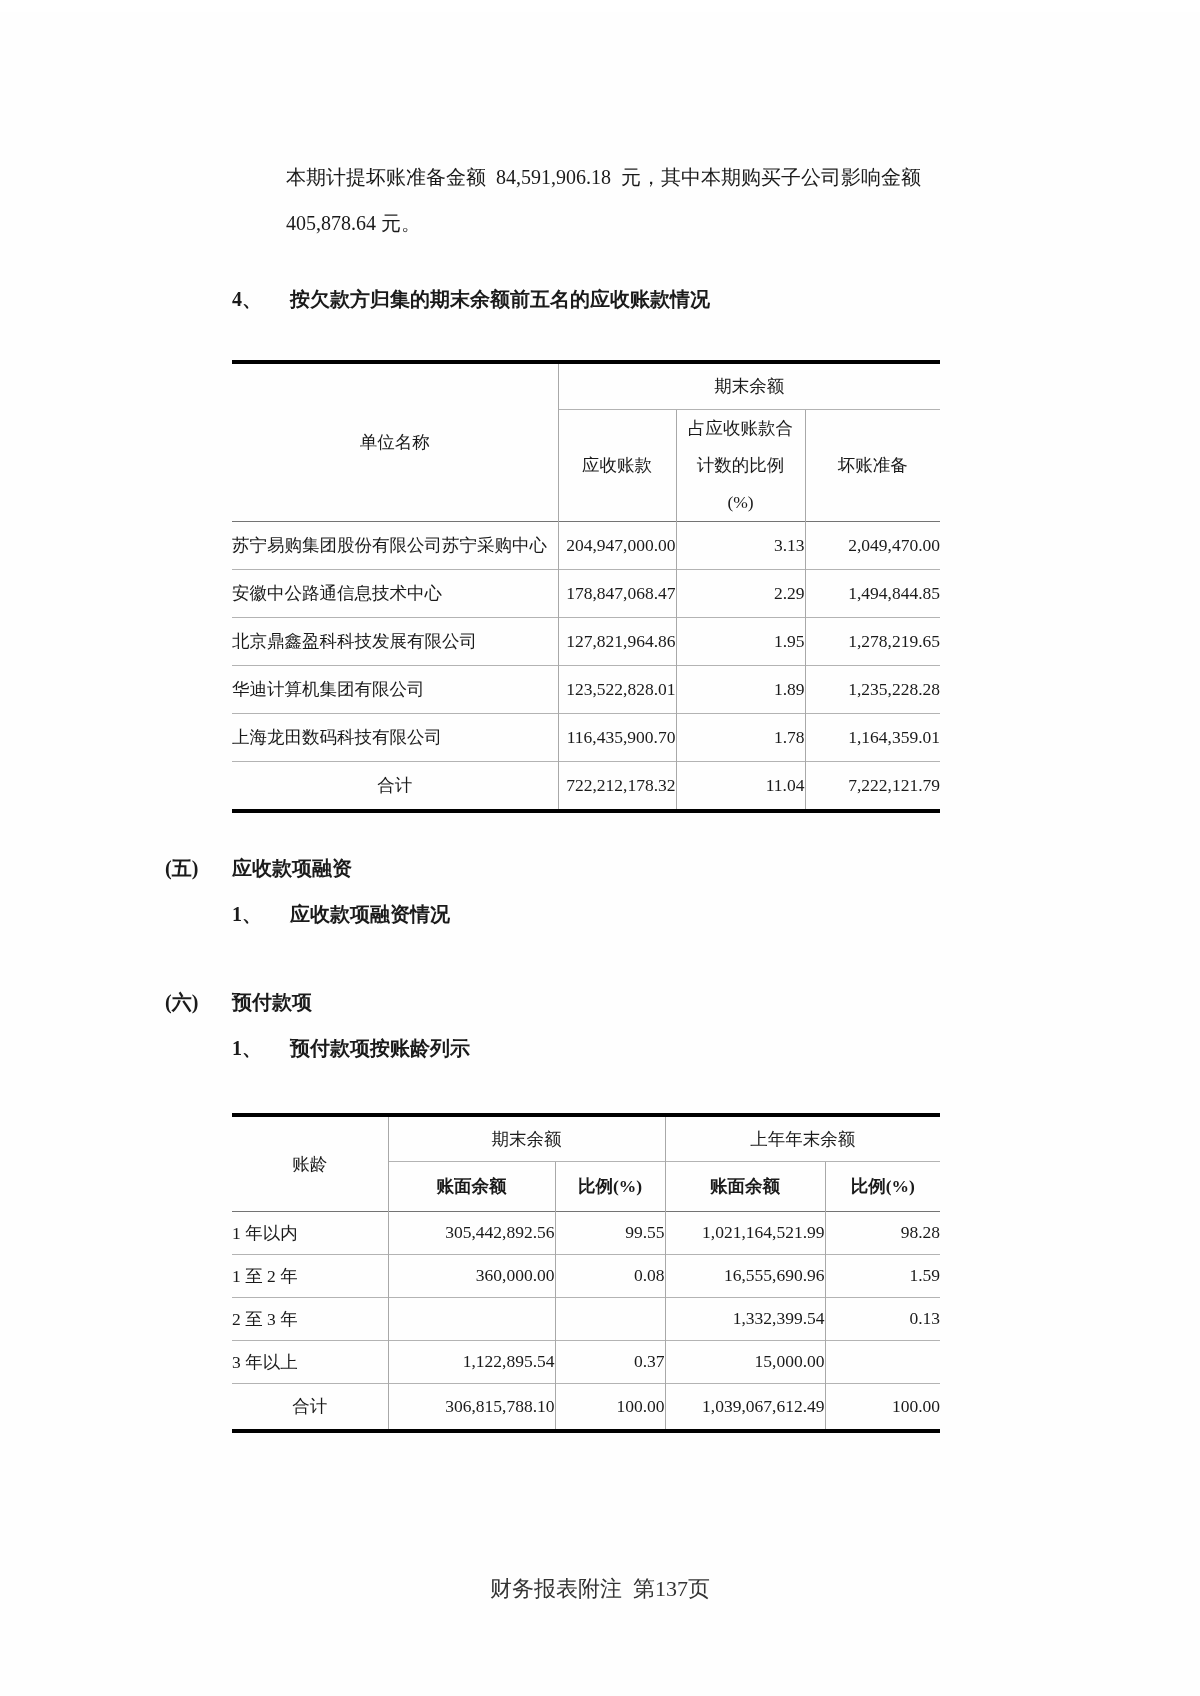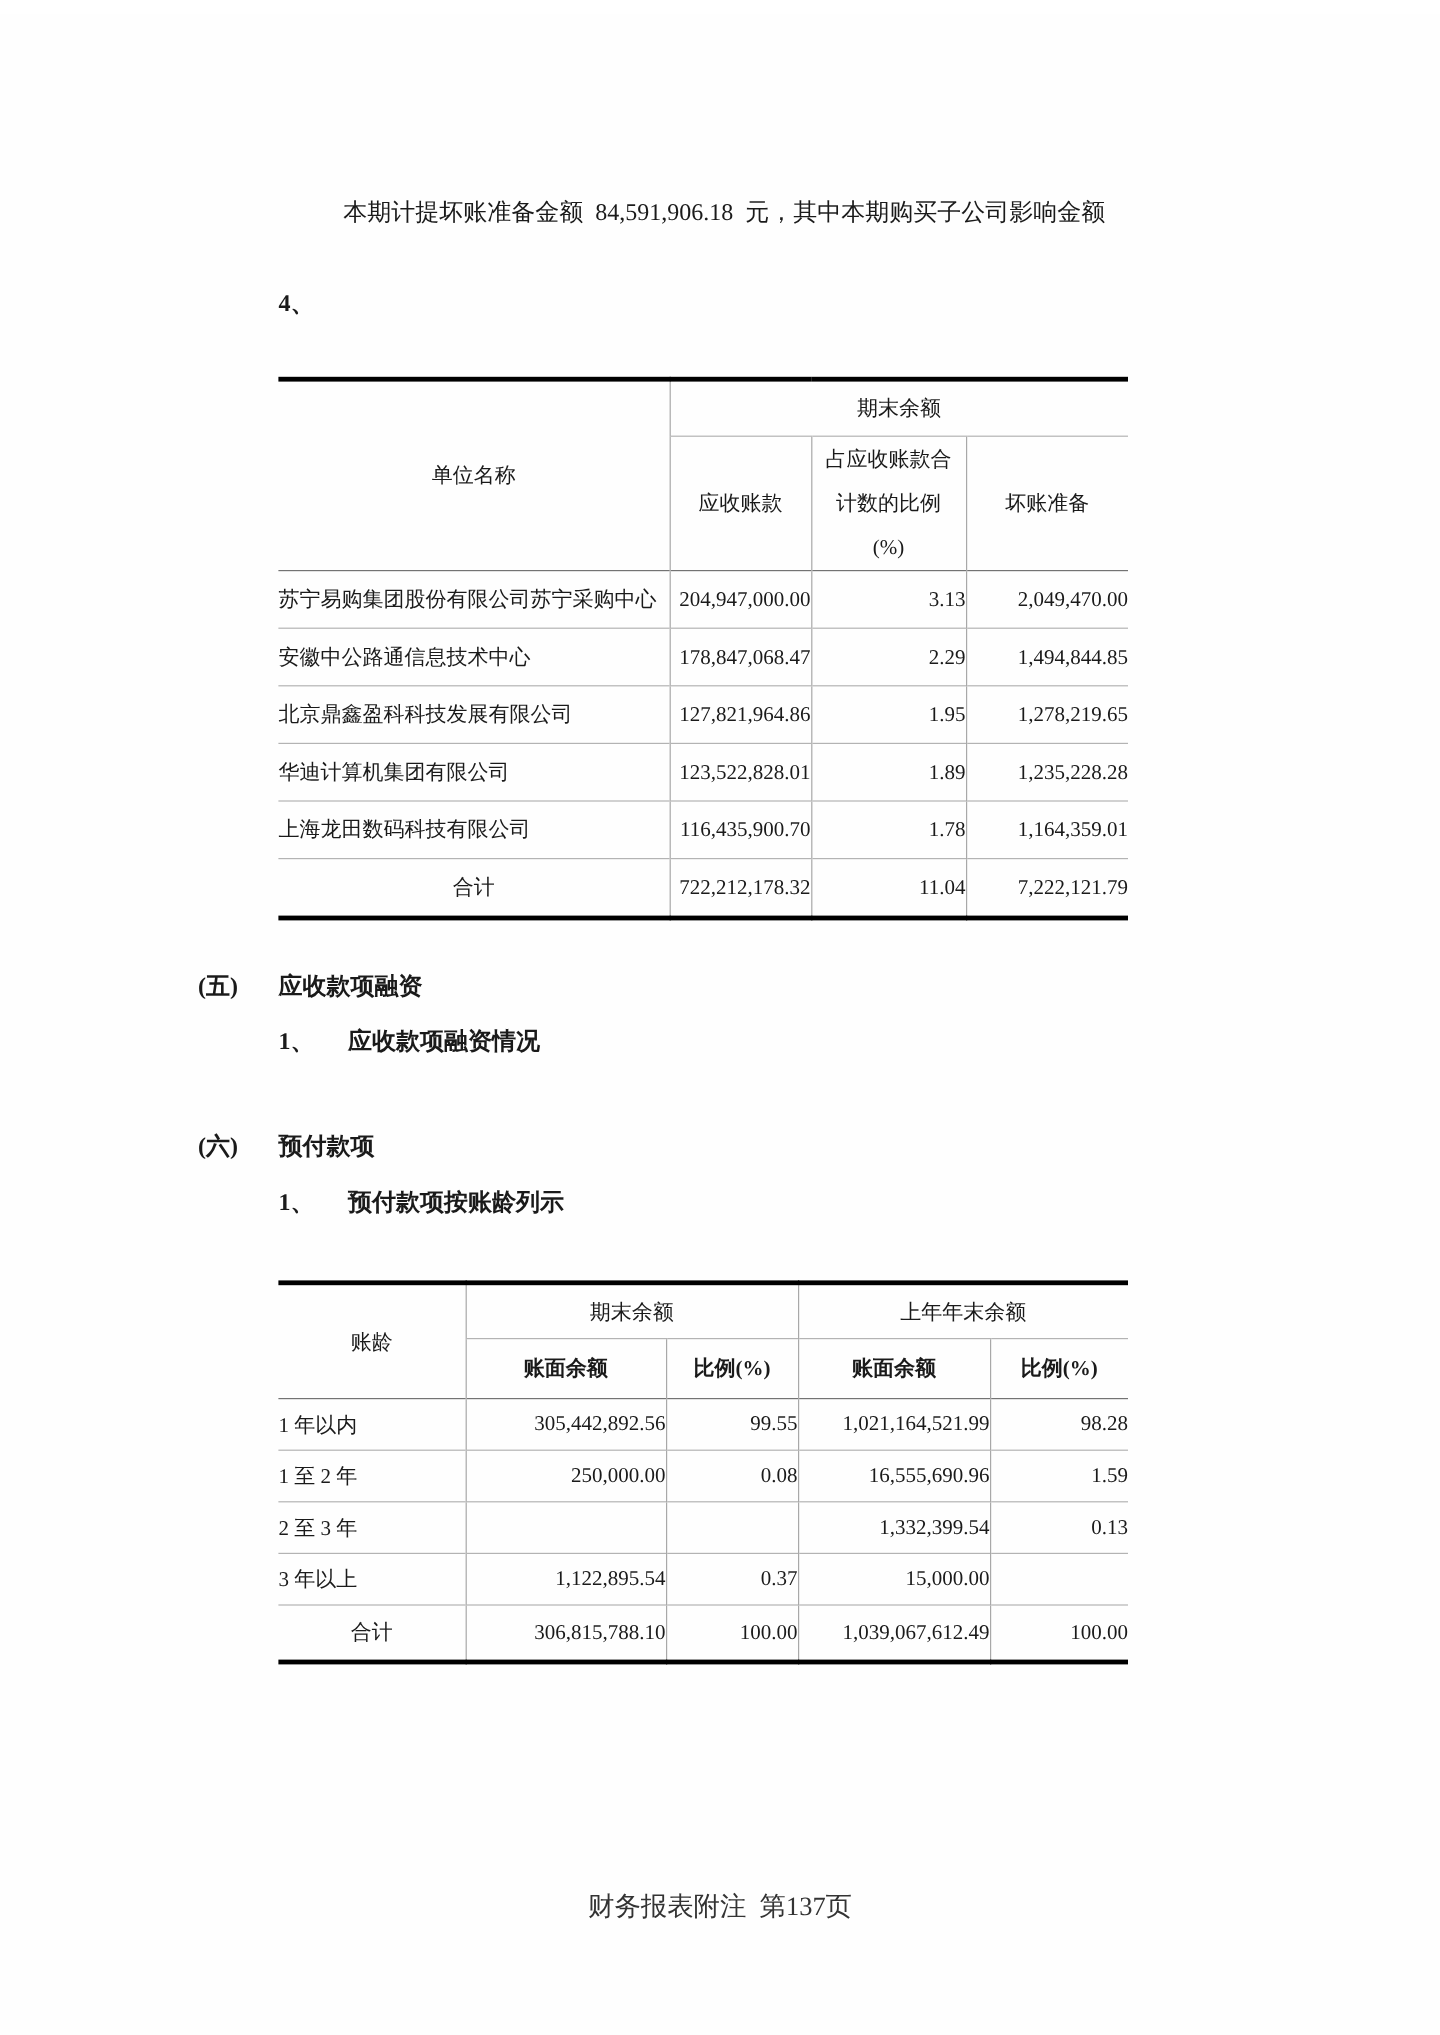--- a/index.html
+++ b/index.html
@@ -83,24 +83,26 @@
     color:#333;
   }
 </style>
 </head>
 <body>
 
 <div class="page">
 
   <div class="intro">
     <div class="pre">本期计提坏账准备金额  84,591,906.18  元，其中本期购买子公司影响金额</div>
+    <div class="pre">405,878.64 元。</div>
   </div>
 
   <div class="heading h4">
     <span class="num">4、</span>
+    <span>按欠款方归集的期末余额前五名的应收账款情况</span>
   </div>
 
   <table class="fin t1">
     <colgroup>
         <col style="width:326px">
         <col style="width:118px">
         <col style="width:129px">
         <col style="width:135px">
       </colgroup>
     <tbody>
@@ -195,21 +197,21 @@
     </tr>
     <tr class="data rule-dark">
       <td class="l">1 年以内</td>
       <td class="r vl">305,442,892.56</td>
       <td class="r vl">99.55</td>
       <td class="r vl">1,021,164,521.99</td>
       <td class="r vl">98.28</td>
     </tr>
     <tr class="data rule">
       <td class="l">1 至 2 年</td>
-      <td class="r vl">250,000.00</td>
+      <td class="r vl">360,000.00</td>
       <td class="r vl">0.08</td>
       <td class="r vl">16,555,690.96</td>
       <td class="r vl">1.59</td>
     </tr>
     <tr class="data rule">
       <td class="l">2 至 3 年</td>
       <td class="r vl"></td>
       <td class="r vl"></td>
       <td class="r vl">1,332,399.54</td>
       <td class="r vl">0.13</td>

